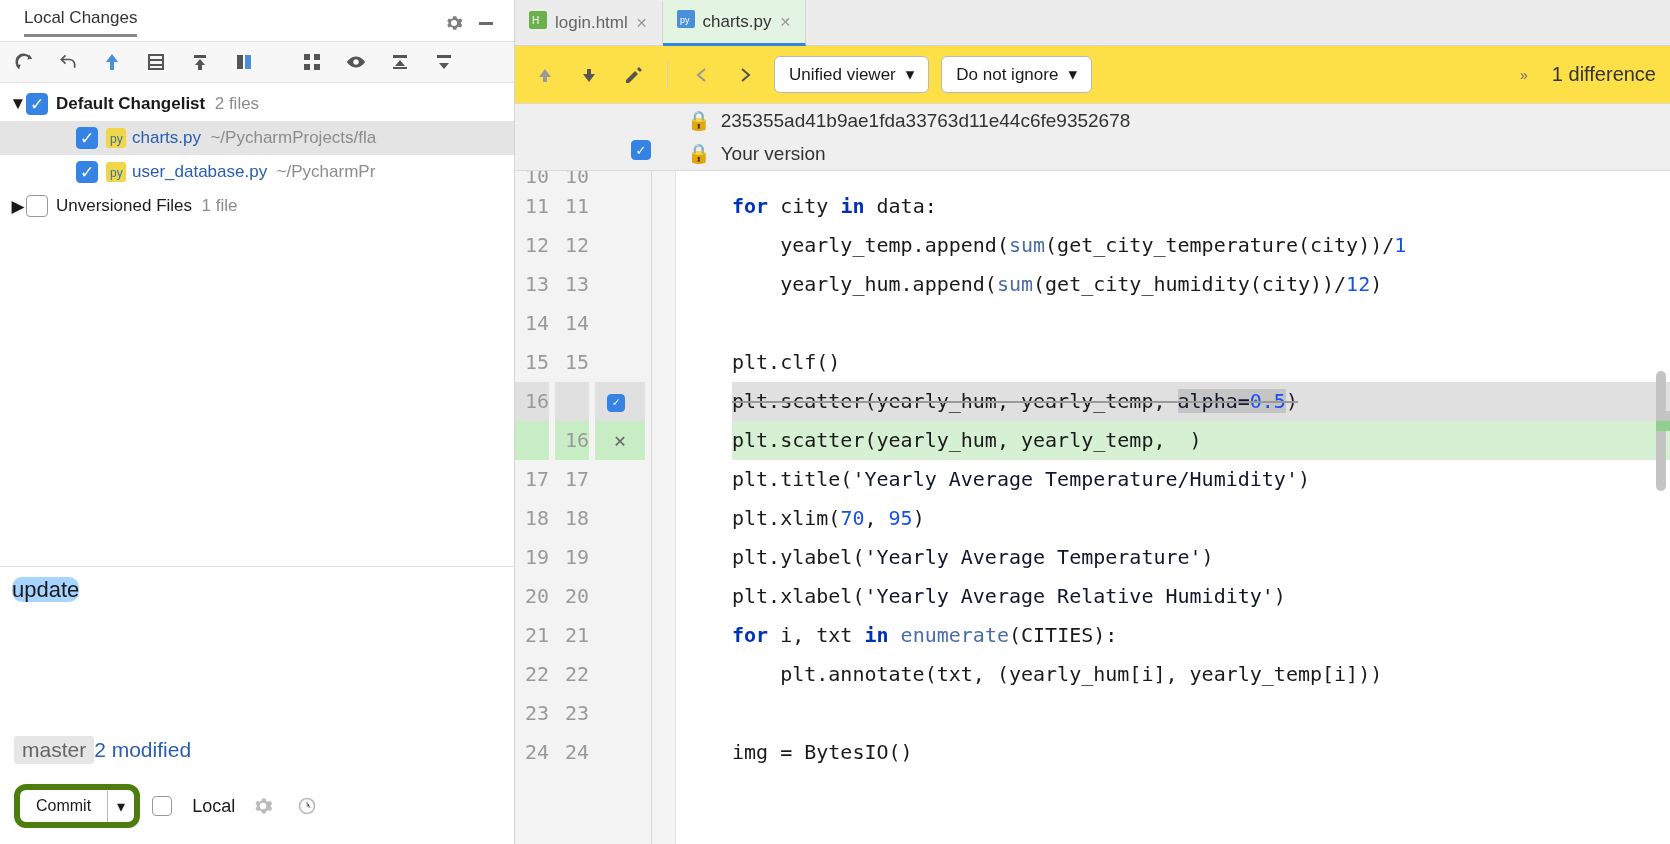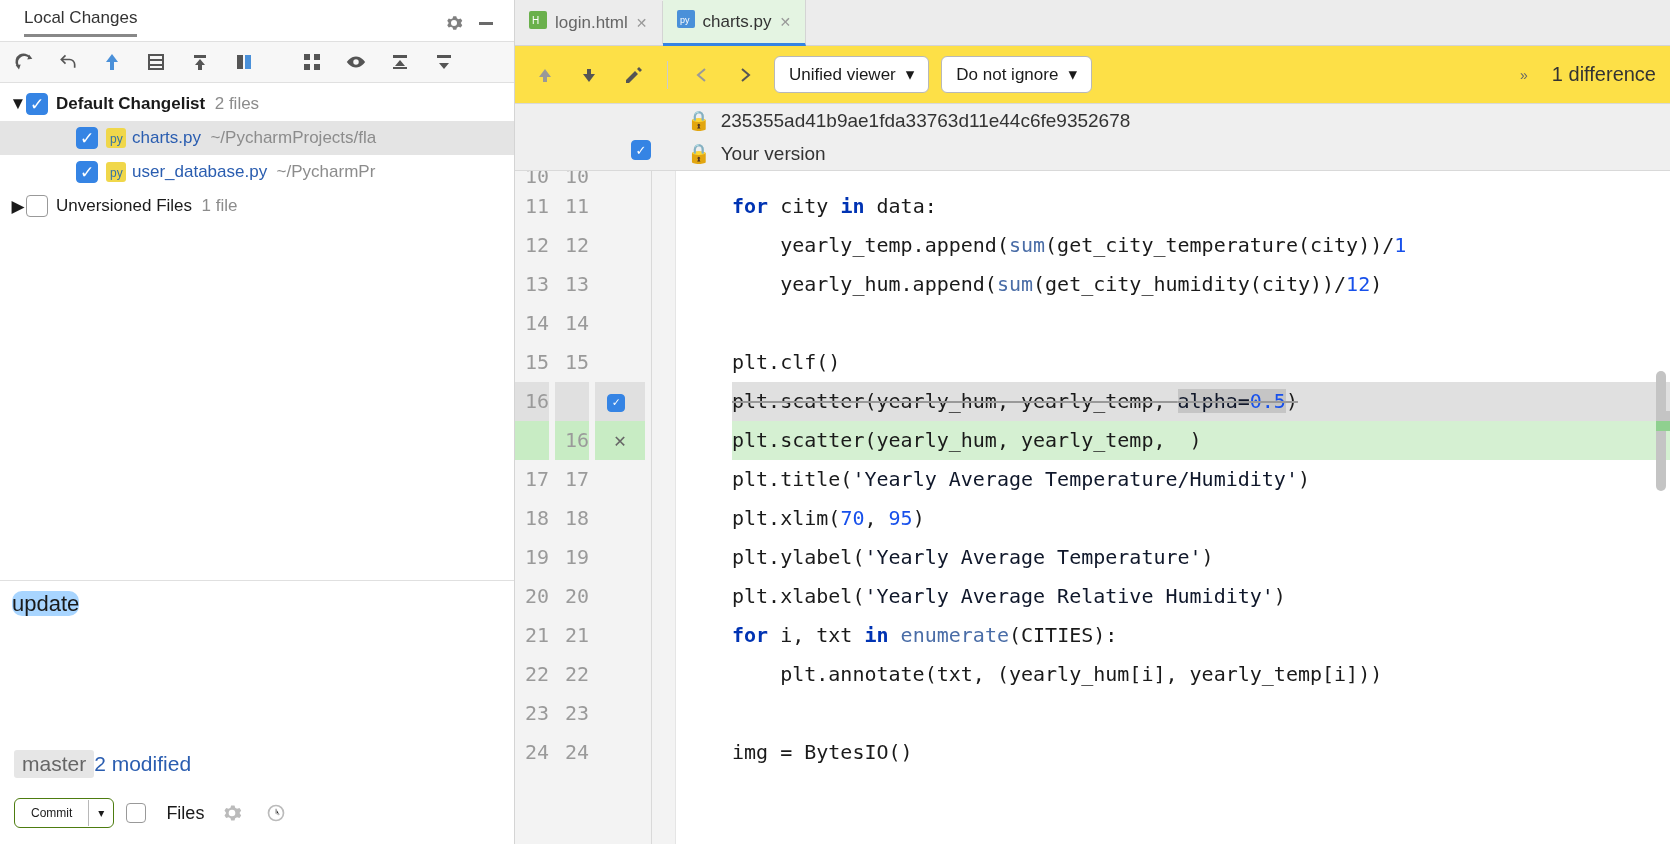--- a/index.html
+++ b/index.html
@@ -99,24 +99,24 @@
 .branch-chip { background: #e6e6e6; color: #666; padding: 2px 8px; border-radius: 3px; }
 .commit-row {
   display: flex;
   align-items: center;
   padding: 10px 14px 16px 14px;
   gap: 12px;
 }
 .commit-btn {
   display: flex;
   align-items: center;
-  border: 1px solid #4d7c0f;
-  border-radius: 6px;
+  border: 6px solid #4d7c0f;
+  border-radius: 12px;
   background: #fff;
-  font-size: 12px;
+  font-size: 16px;
   overflow: hidden;
 }
 .commit-btn .lbl { padding: 7px 16px; }
 .commit-btn .drop {
   border-left: 1px solid #b8b8b8;
   padding: 6px 9px;
 }
 .right-panel {
   flex: 1;
   display: flex;
@@ -334,21 +334,21 @@
       <span class="branch-chip">master</span>
       <span class="status-modified">2 modified</span>
     </div>
 
     <div class="commit-row">
       <div class="commit-btn">
         <span class="lbl">Commit</span>
         <span class="drop">▾</span>
       </div>
       <span class="checkbox empty" style="width:20px;height:20px;"></span>
-      <span style="font-size:18px;">Files</span>
+      <span style="font-size:18px;">Local</span>
       <span class="icon-btn" style="color:#bbb;">
         <svg width="20" height="20" viewBox="0 0 24 24">
             <path fill="#bbb" d="M12 8a4 4 0 100 8 4 4 0 000-8zm9 4l2 3-2 3-3-1a8 8 0 01-2 1l-1 3h-4l-1-3a8 8 0 01-2-1l-3 1-2-3 2-3-2-3 2-3 3 1a8 8 0 012-1l1-3h4l1 3a8 8 0 012 1l3-1 2 3z"></path>
           </svg>
       </span>
       <span class="icon-btn" style="color:#bbb;">
         <svg width="20" height="20" viewBox="0 0 24 24">
             <circle cx="12" cy="12" r="9" fill="none" stroke="#bbb" stroke-width="2"></circle>
             <path stroke="#bbb" stroke-width="2" d="M12 7v5l4 2"></path>
           </svg>

